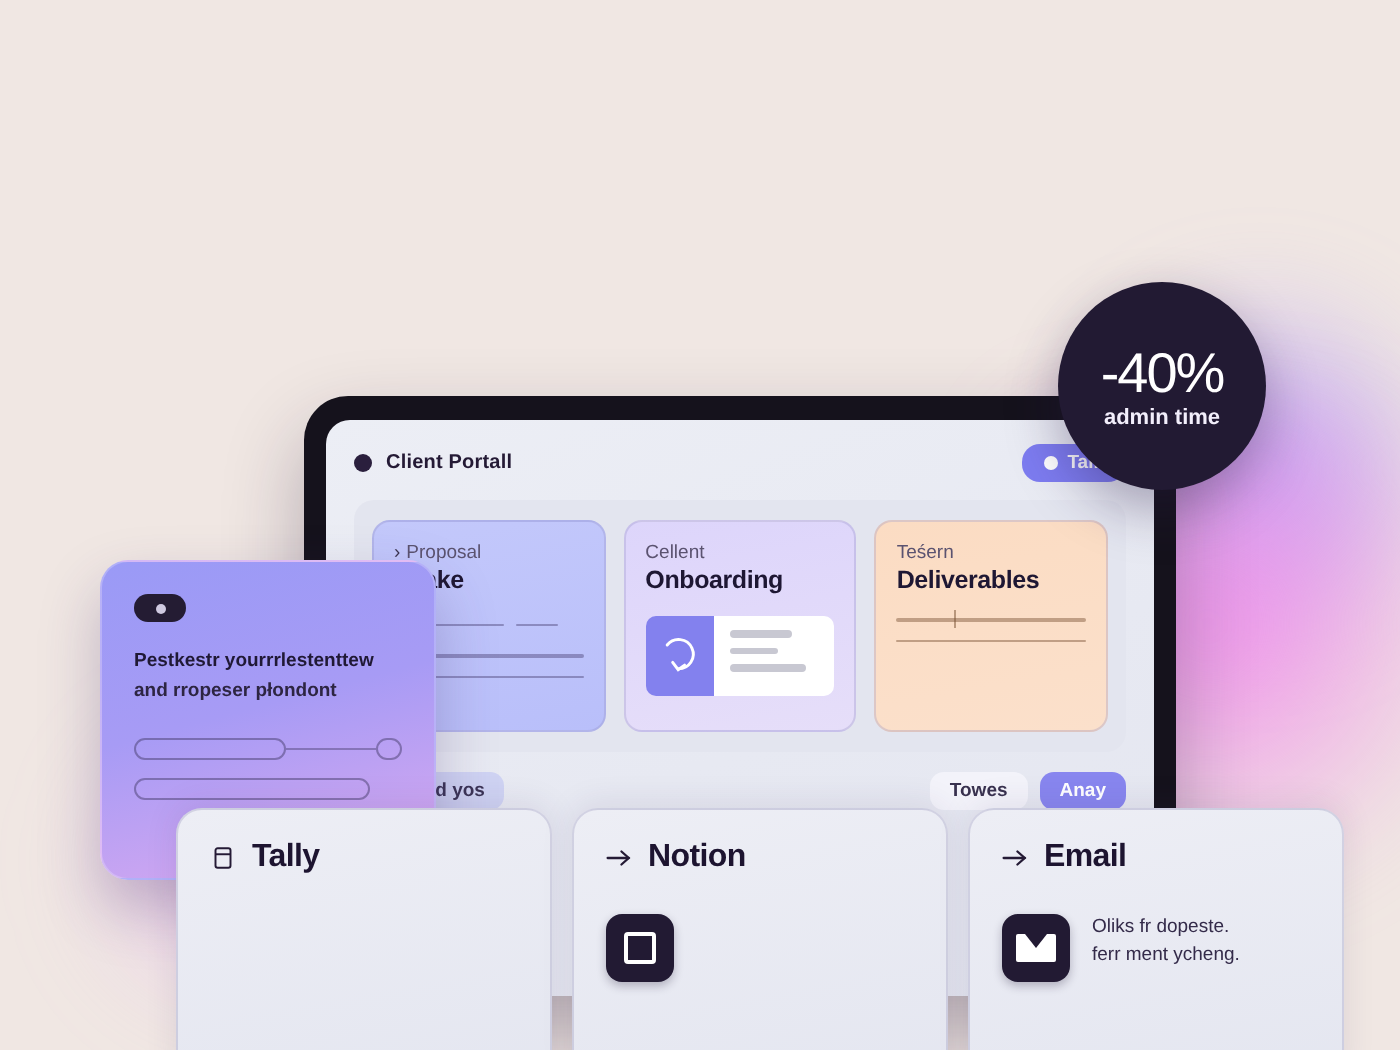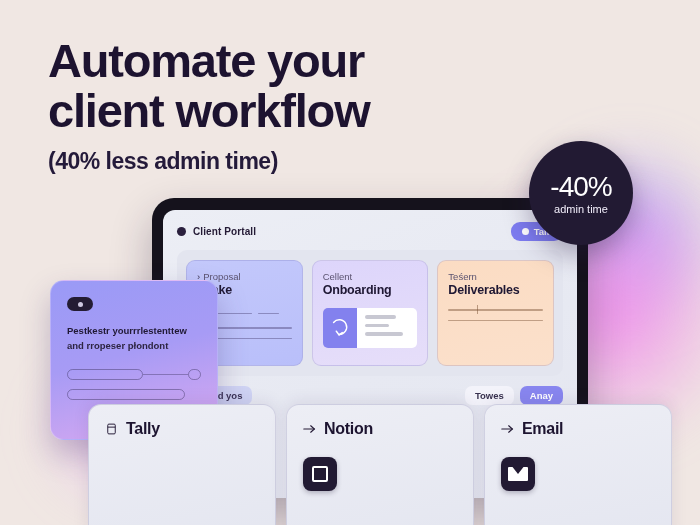--- a/index.html
+++ b/index.html
@@ -151,36 +151,31 @@
   }
   .ic-desc { font-size:9.5px; color:#342b4a; line-height:14px; }
 
   .badge-wrap { position:absolute; left:529px; top:141px; z-index:9; }
   .badge {
     width:104px; height:104px; border-radius:50%; background:#221a33;
     display:flex; flex-direction:column; align-items:center; justify-content:center;
     box-shadow:0 10px 26px rgba(40,25,70,.35);
   }
   .badge-num { font-size:28px; font-weight:400; color:#fff; letter-spacing:-1px; line-height:30px; }
-  .badge-sub { font-size:11px; font-weight:400; color:#f2eefb; margin-top:1px;text-align:center; }
+  .badge-sub { font-size:11px; font-weight:700; color:#f2eefb; margin-top:1px;text-align:center; }
 </style>
 </head>
 <body>
 
 <div class="stage">
 
   <div class="glow-violet"></div>
   <div class="glow-pink"></div>
   <div class="glow-left"></div>
 
-  <div class="headline">
-    <div class="h-line">Automate your</div>
-    <div class="h-line">client workflow</div>
-    <div class="sub">(40% less admin time)</div>
-  </div>
 
   <div class="tablet">
     <div class="screen">
 
       <div class="scr-head">
         <div class="scr-title">
           <span class="dot-mark"></span>
           <span class="scr-title-tx">Client Portall</span>
         </div>
         <div class="tab-pill">
@@ -309,20 +304,24 @@
             <path d="M1 6h13"></path>
               <path d="M9.5 2 14 6l-4.5 4"></path>
           </svg>
         </span>
         <span class="ic-title">Email</span>
       </div>
       <div class="ic-body">
         <span class="ic-logo">
           <span class="env"></span>
         </span>
+        <span class="ic-desc">
+          <span>Oliks fr dopeste.</span><br>
+          <span>ferr ment ycheng.</span>
+        </span>
       </div>
     </div>
 
   </div>
 
   <div class="badge-wrap">
     <div class="badge">
       <span class="badge-num">-40%</span>
       <span class="badge-sub">admin time</span>
     </div>

